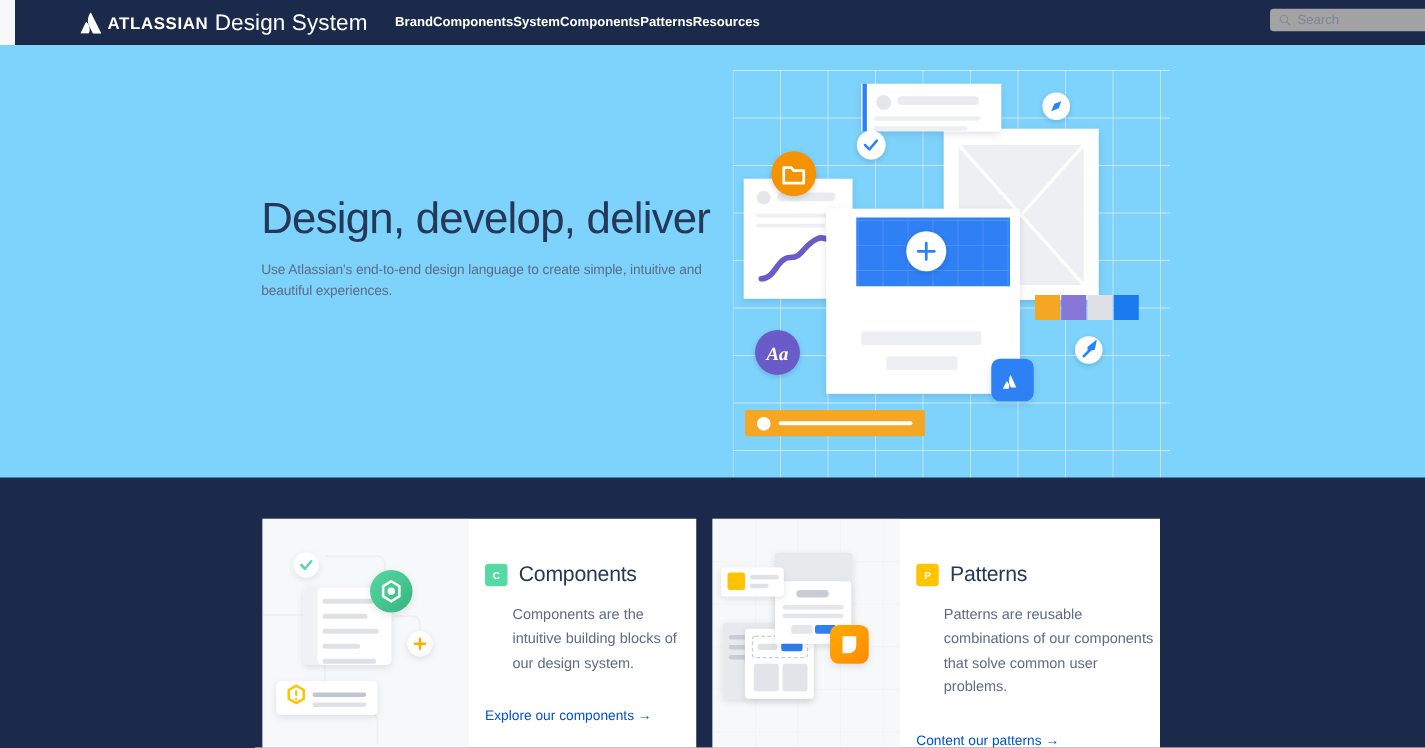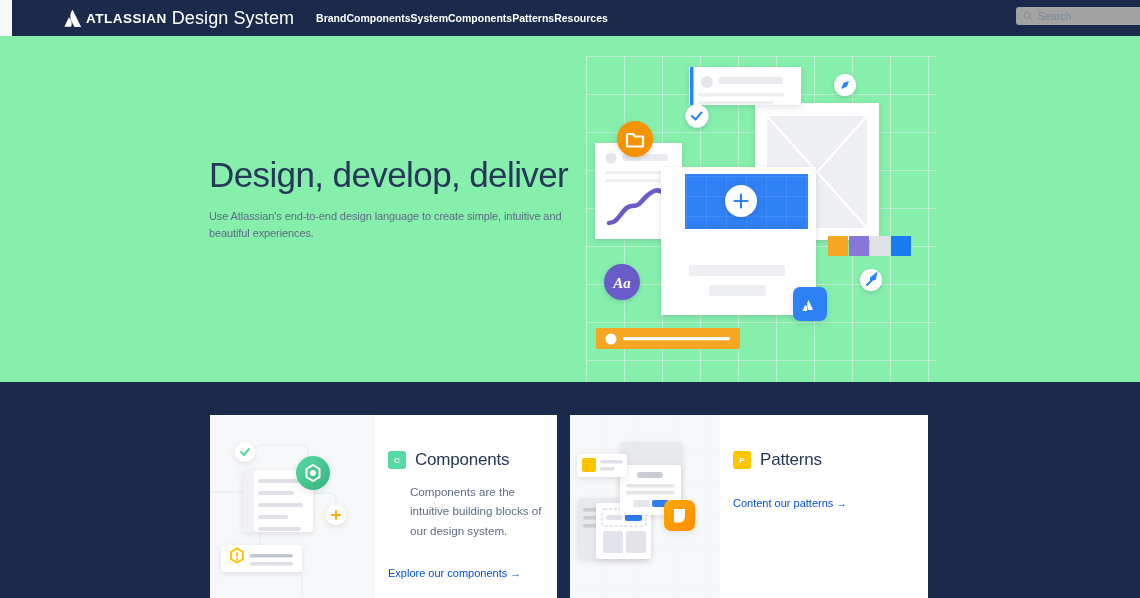--- a/index.html
+++ b/index.html
@@ -43,21 +43,21 @@
     border: none; outline: none; background: transparent;
     font-family: "Liberation Sans", sans-serif;
     font-size: 10.5px; color: #42526E; margin-left: 5px; width: 100%;
   }
   .search-input::placeholder { color: #7A869A; }
 
   
   .hero {
     position: absolute; top: 36px; left: 0;
     width: 1140px; height: 356px;
-    background: #86efac;
+    background: #7dd3fc;
     overflow: hidden;
   }
   .hero-copy { position: absolute; left: 209px; top: 118px; width: 370px; }
   .hero-title {
     font-size: 35px; font-weight: 400; color: #253858;
     letter-spacing: -0.6px; line-height: 1.2;
   }
   .hero-sub {
     margin-top: 12px; font-size: 11px; line-height: 1.55;
     color: #5E6C84; letter-spacing: -0.1px;
@@ -360,17 +360,18 @@
           <rect x="94" y="85" width="31" height="31" rx="7" fill="url(#org)"></rect>
           <path d="M104 94 h11 v8 a5.5 5.5 0 0 1 -5.5 5.5 h-5.5 z" fill="#FFFFFF"></path>
         </g>
       </svg>
     </div>
     <div class="card-body">
       <div class="card-head">
         <span class="card-chip" style="background:#FFC400">P</span>
         <span class="card-title">Patterns</span>
       </div>
+      <p class="card-desc">Patterns are reusable combinations of our components that solve common user problems.</p>
       <a class="card-link">Content our patterns →</a>
     </div>
   </article>
 
 </section>
 
 </body></html>

